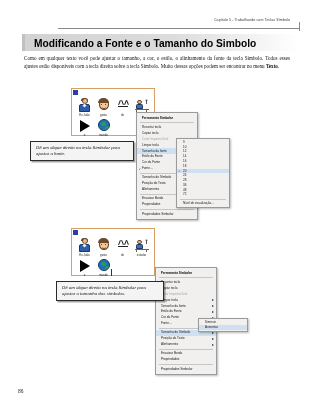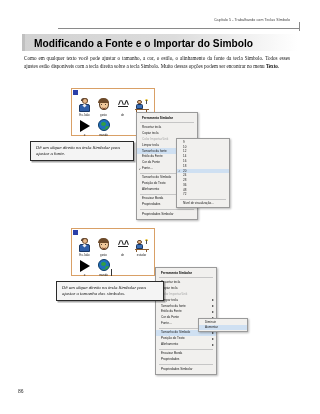--- a/index.html
+++ b/index.html
@@ -238,21 +238,21 @@
 <div class="page">
 
   <div class="hdr">
     <div class="hdr-text">Capítulo 5 - Trabalhando com Teclas Símbolo</div>
     <div class="hdr-rule"></div>
     <div class="hdr-tick"></div>
   </div>
 
   <div class="title-band">
     <div class="bar"></div>
-    <div class="title-text">Modificando a Fonte e o Importar do Simbolo</div>
+    <div class="title-text">Modificando a Fonte e o Tamanho do Simbolo</div>
   </div>
 
   <div class="para">
     <span>Como em qualquer texto você pode ajustar o tamanho, a cor, o estilo, o alinhamento da fonte da tecla Simbolo. Todos esses ajustes estão disponíveis com a tecla direita sobre a tecla Simbolo. Muito dessas opções podem ser encontrar no menu </span><b>Texto</b><span>.</span>
   </div>
 
   <div class="figure" id="figure-1">
 
     <div class="board" id="board-1">
       <div class="board-handle"></div>

